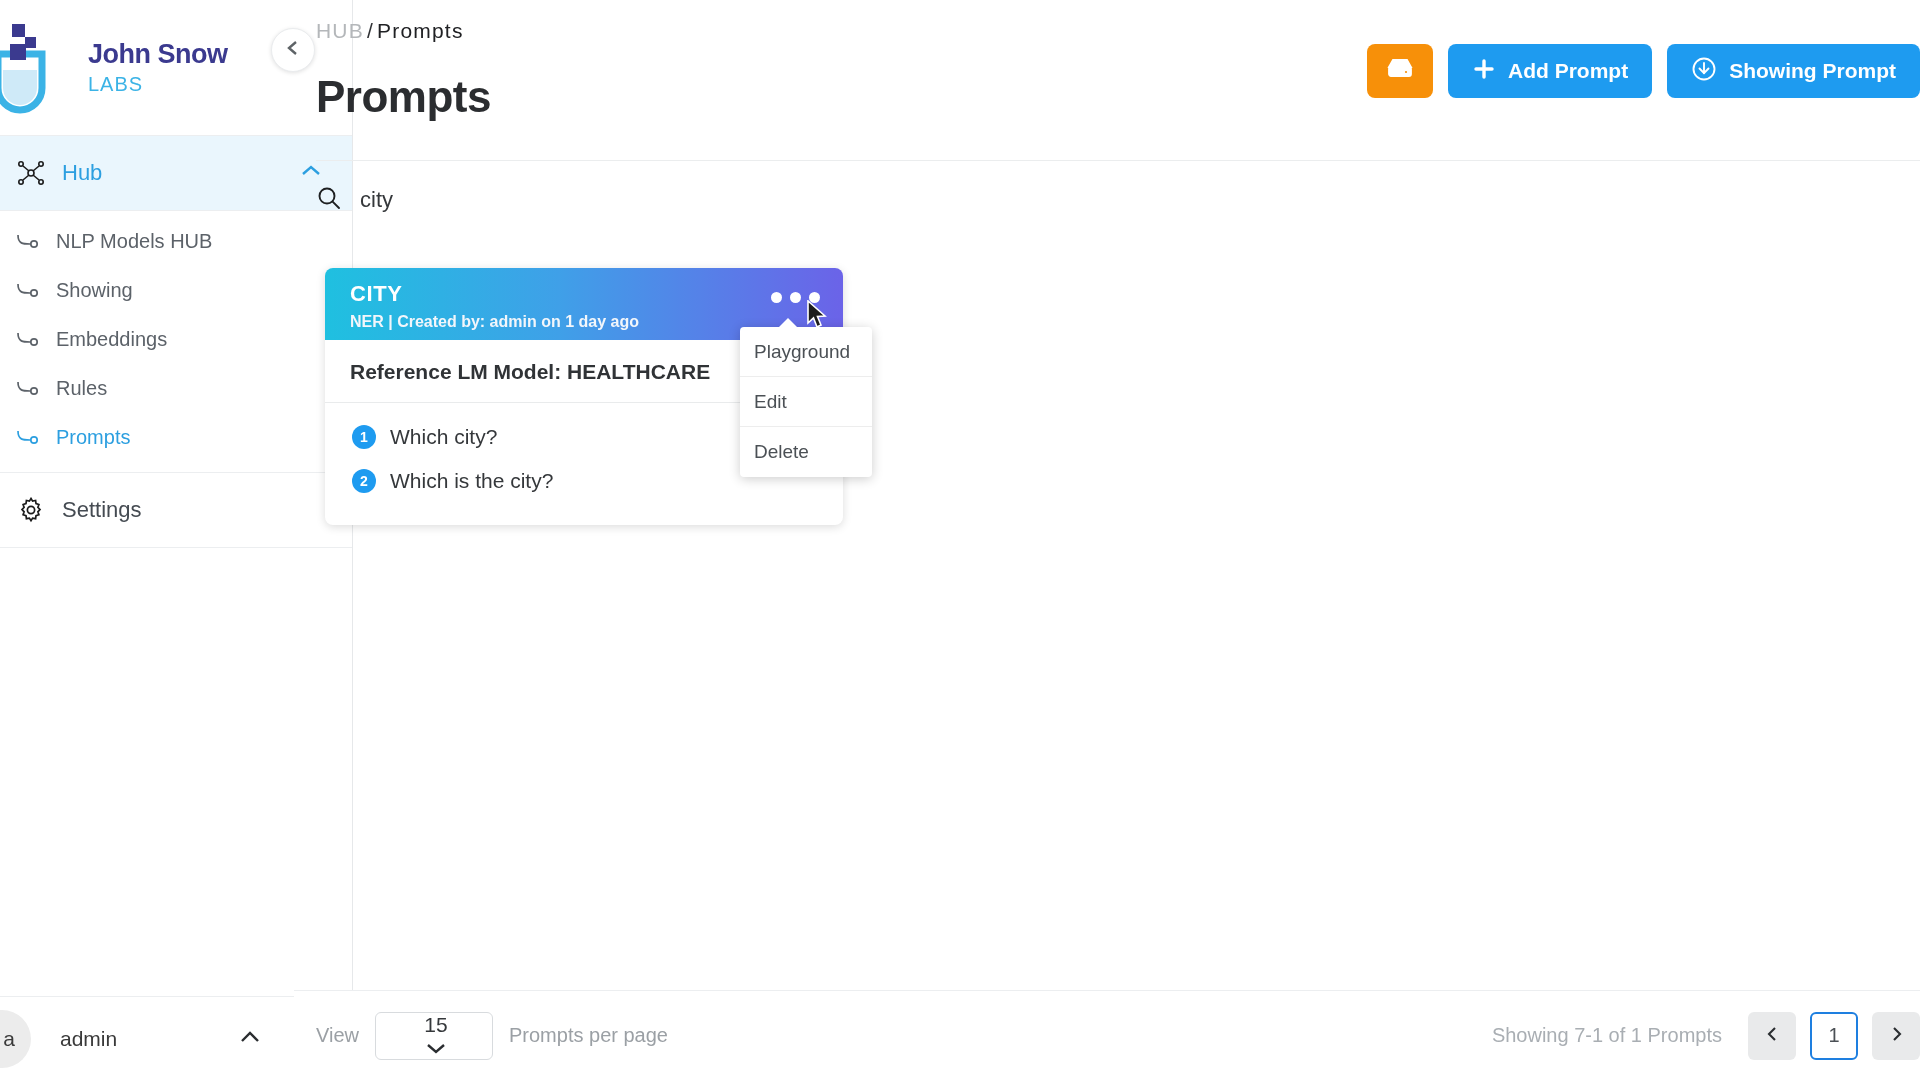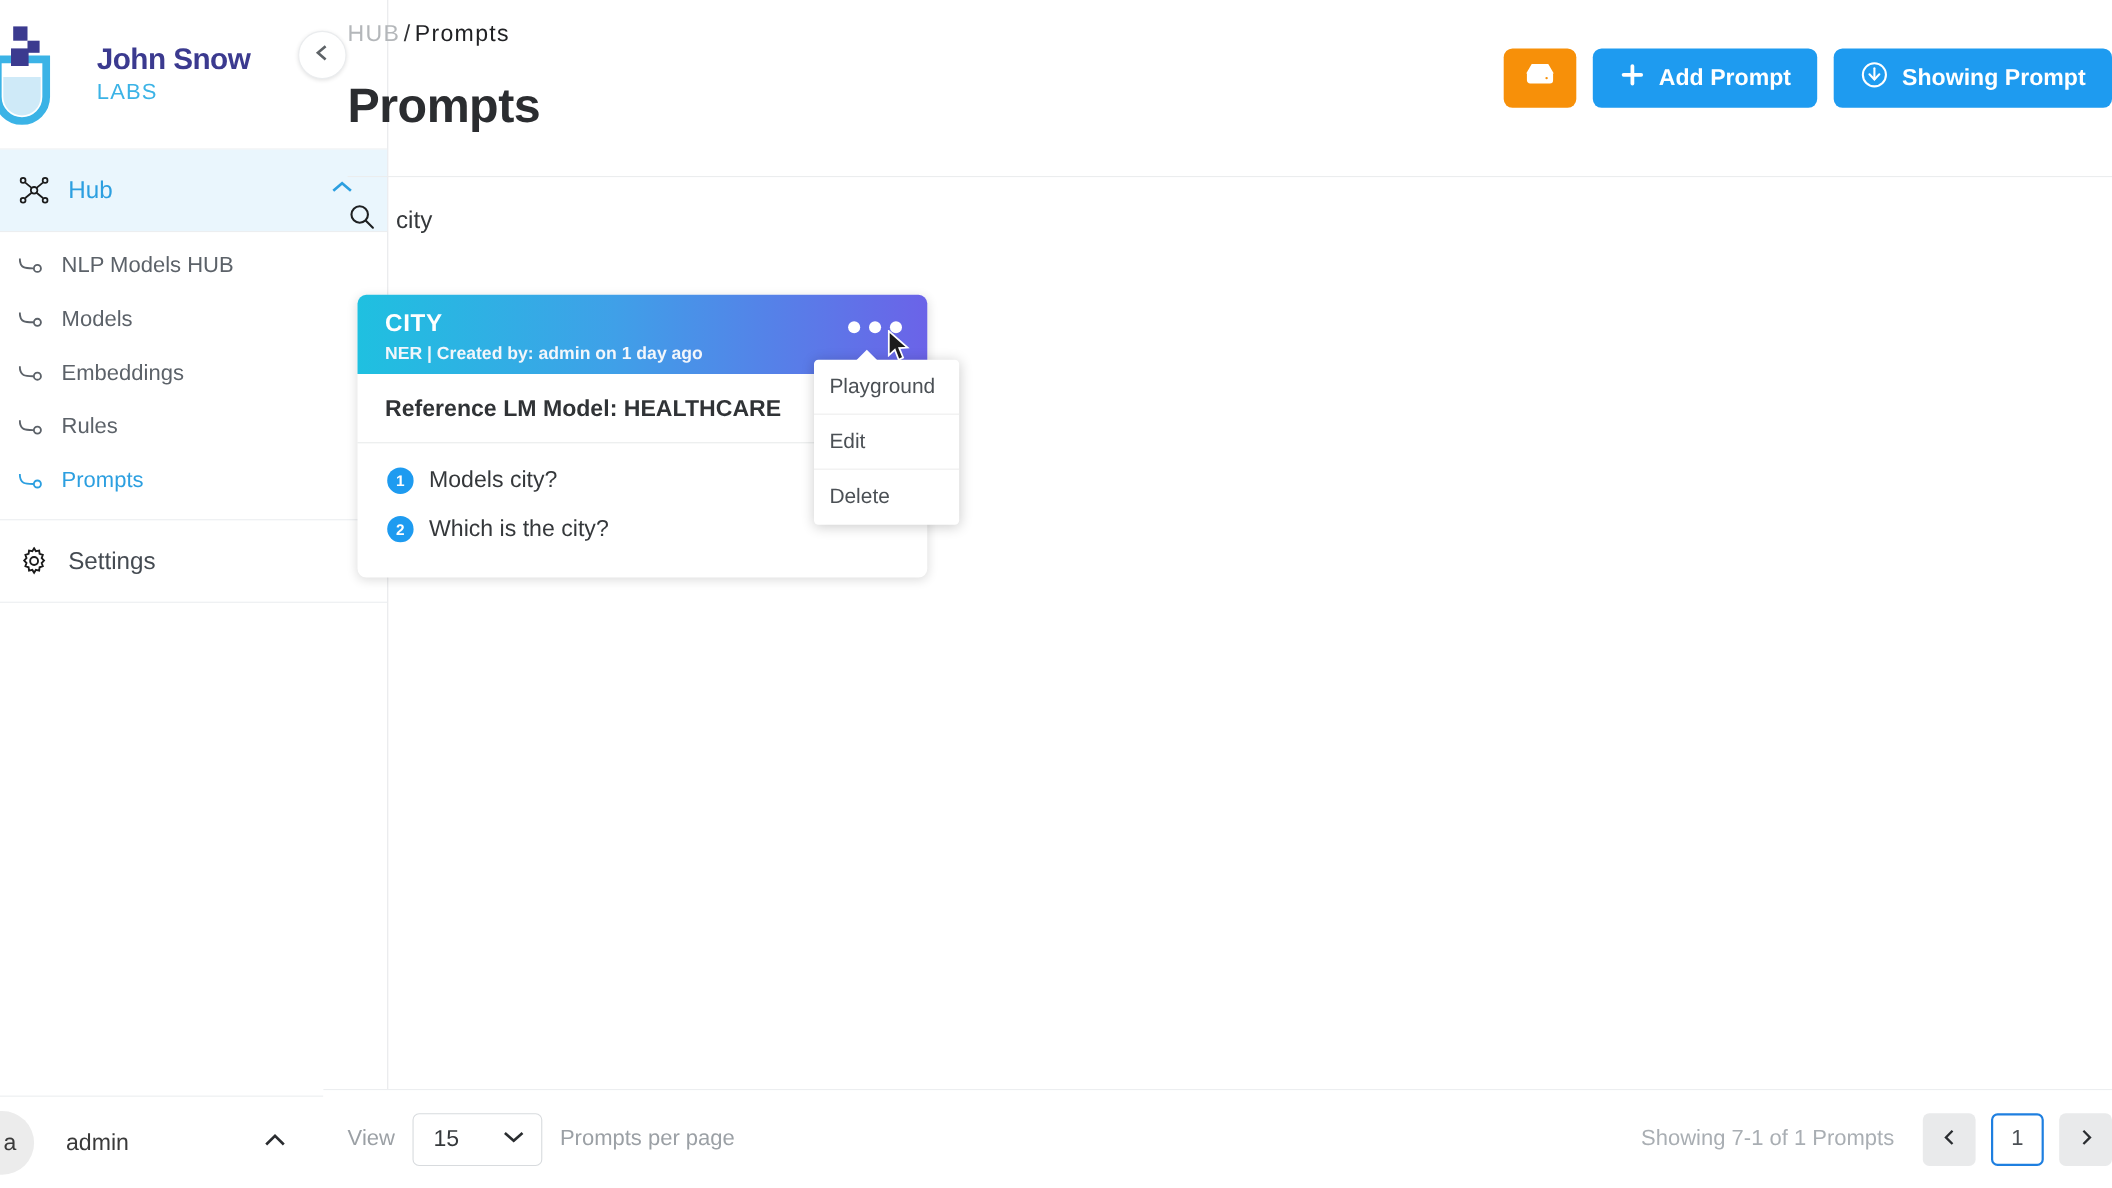--- a/index.html
+++ b/index.html
@@ -162,21 +162,21 @@
   .footer {
     position: absolute; left: 294px; bottom: 0; right: 0; height: 90px;
     border-top: 1px solid #eceef0; background: #fff;
     display: flex; align-items: center;
   }
   .footer-left { display: flex; align-items: center; gap: 16px; margin-left: 22px; }
   .f-label { font-size: 20px; color: #9ba0a5; }
   .select-box {
     width: 118px; height: 48px; border: 1px solid #d8dbde; border-radius: 6px;
     display: flex; align-items: center; justify-content: space-between;
-    padding: 0 14px 0 18px; cursor: pointer;
+    padding: 0 14px 0 18px; cursor: pointer; flex-direction: column;
   }
   .select-val { font-size: 21px; color: #35383b; }
   .footer-right {
     position: absolute; right: 0px; display: flex; align-items: center; gap: 14px;
   }
   .showing { font-size: 20px; color: #a9aeb3; margin-right: 12px; }
   .pg-btn {
     width: 48px; height: 48px; border-radius: 6px; background: #e9eaeb; border: none;
     display: flex; align-items: center; justify-content: center; cursor: pointer;
   }
@@ -244,21 +244,21 @@
         </div>
         <div class="subnav-label">NLP Models HUB</div>
       </div>
       <div class="subnav-item">
         <div class="subnav-ico">
           <svg width="26" height="18" viewBox="0 0 26 18" fill="none" stroke="#5c6269" stroke-width="1.7">
             <path d="M1 2 C1 11, 6 11, 13 11"></path>
               <circle cx="17" cy="11" r="3.2"></circle>
           </svg>
         </div>
-        <div class="subnav-label">Models</div>
+        <div class="subnav-label">Showing</div>
       </div>
       <div class="subnav-item">
         <div class="subnav-ico">
           <svg width="26" height="18" viewBox="0 0 26 18" fill="none" stroke="#5c6269" stroke-width="1.7">
             <path d="M1 2 C1 11, 6 11, 13 11"></path>
               <circle cx="17" cy="11" r="3.2"></circle>
           </svg>
         </div>
         <div class="subnav-label">Embeddings</div>
       </div>
@@ -409,21 +409,21 @@
       <div class="card-dots">
         <span class="dot"></span>
         <span class="dot"></span>
         <span class="dot"></span>
       </div>
     </div>
     <div class="card-ref">Reference LM Model: HEALTHCARE</div>
     <div class="card-list">
       <div class="card-li">
         <span class="badge">1</span>
-        <span class="li-text">Models city?</span>
+        <span class="li-text">Which city?</span>
       </div>
       <div class="card-li">
         <span class="badge">2</span>
         <span class="li-text">Which is the city?</span>
       </div>
     </div>
   </div>
 
   <div class="dropdown">
     <div class="dd-arrow"></div>

